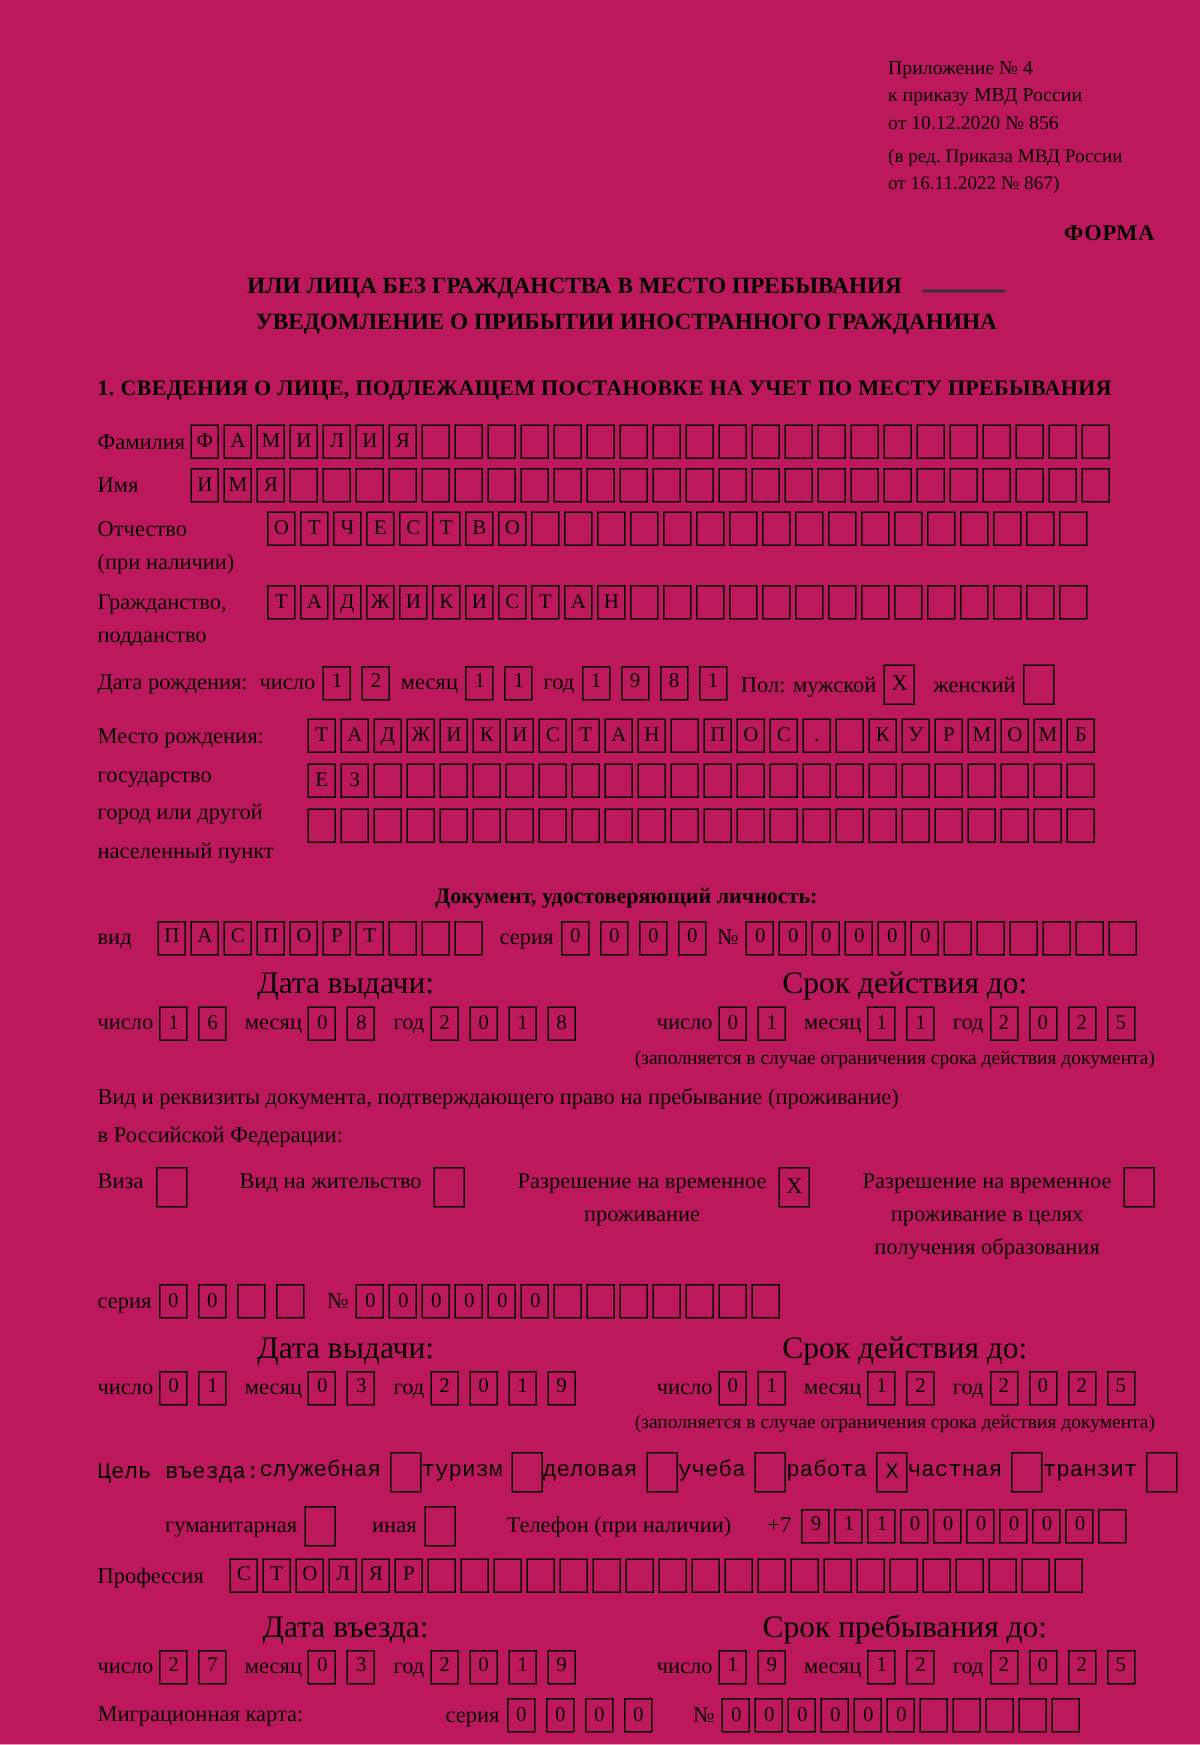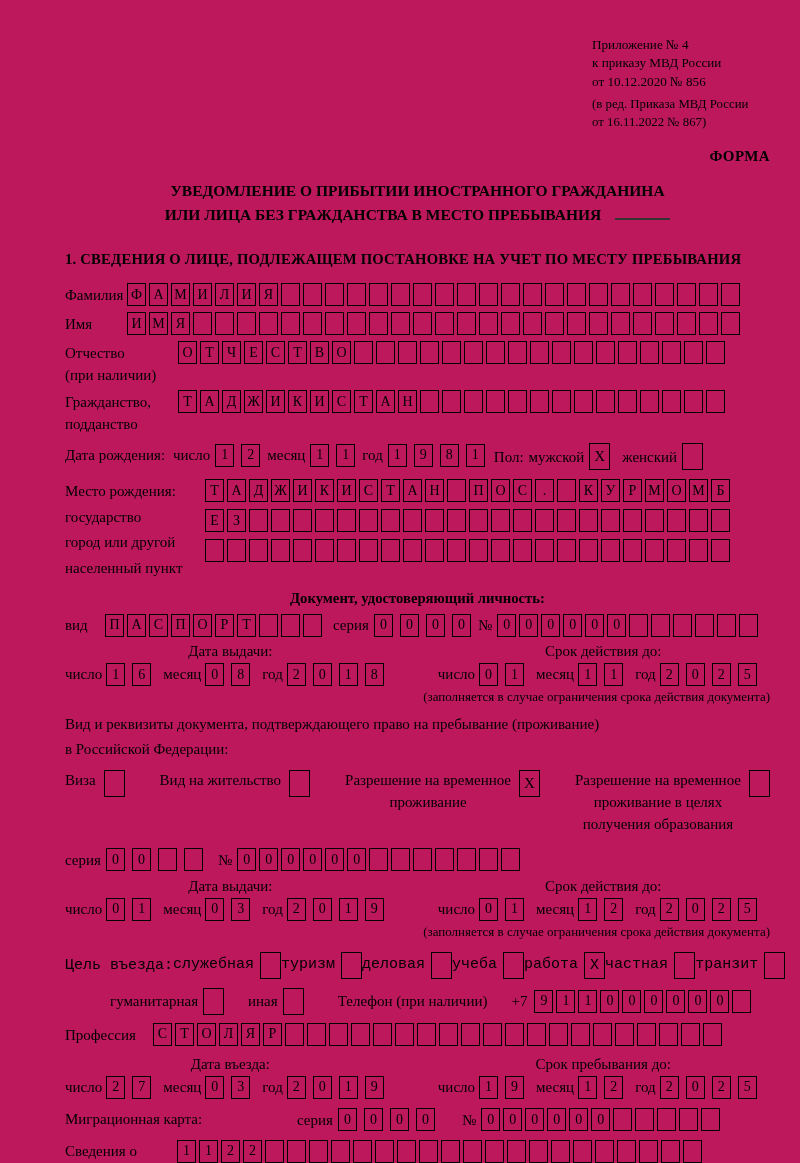--- a/index.html
+++ b/index.html
@@ -38,21 +38,21 @@
   .mr-labels{line-height:25.5px;}
   
   .piece{display:flex;align-items:center;}
   .piece .t{margin-right:5px;line-height:24px;white-space:nowrap;}
   .gap8{margin-left:8px;} .gap12{margin-left:12px;} .gap24{margin-left:24px;}
   
   .doc-heading{text-align:center;font-weight:bold;font-size:14.7px;margin-top:9px;}
   
   .datepair{display:flex;margin-top:6px;}
   .dategroup{display:inline-block;}
-  .dategroup .dghead{text-align:center;font-size:15px;margin-bottom:3px;}
+  .dategroup .dghead{text-align:center;font-size:21px;margin-bottom:3px;}
   .dgrow{display:flex;align-items:center;}
   .dgrow .dlabel{margin-right:4px;white-space:nowrap;}
   .dgrow .dcells{margin-right:5px;}
   .note{font-size:13px;text-align:right;margin-top:3px;}
   .textline{margin-top:8px;line-height:1.5;}
   
   .opts{display:flex;justify-content:space-between;margin-top:10px;align-items:flex-start;}
   .opt{display:flex;align-items:flex-start;}
   .opt .olabel{line-height:1.45;margin-right:8px;white-space:nowrap;}
   .opt .olabel.center{text-align:center;}
@@ -80,22 +80,22 @@
     <div>от 10.12.2020 № 856</div>
     <div class="edition">
       <div>(в ред. Приказа МВД России</div>
       <div>от 16.11.2022 № 867)</div>
     </div>
   </div>
 
   <div class="forma">ФОРМА</div>
 
   <div class="title">
+    <div><span>ИЛИ ЛИЦА БЕЗ ГРАЖДАНСТВА В МЕСТО ПРЕБЫВАНИЯ</span><span class="blank-line"></span></div>
     <div>УВЕДОМЛЕНИЕ О ПРИБЫТИИ ИНОСТРАННОГО ГРАЖДАНИНА</div>
-    <div><span>ИЛИ ЛИЦА БЕЗ ГРАЖДАНСТВА В МЕСТО ПРЕБЫВАНИЯ</span><span class="blank-line"></span></div>
   </div>
 
   <div class="section-heading">1. СВЕДЕНИЯ О ЛИЦЕ, ПОДЛЕЖАЩЕМ ПОСТАНОВКЕ НА УЧЕТ ПО МЕСТУ ПРЕБЫВАНИЯ</div>
 
   <div class="frow" style="margin-top:15px;">
     <div class="flabel w62">Фамилия</div>
     <div class="cellrow">
         <span class="cell">Ф</span>
         <span class="cell">А</span>
         <span class="cell">М</span>

